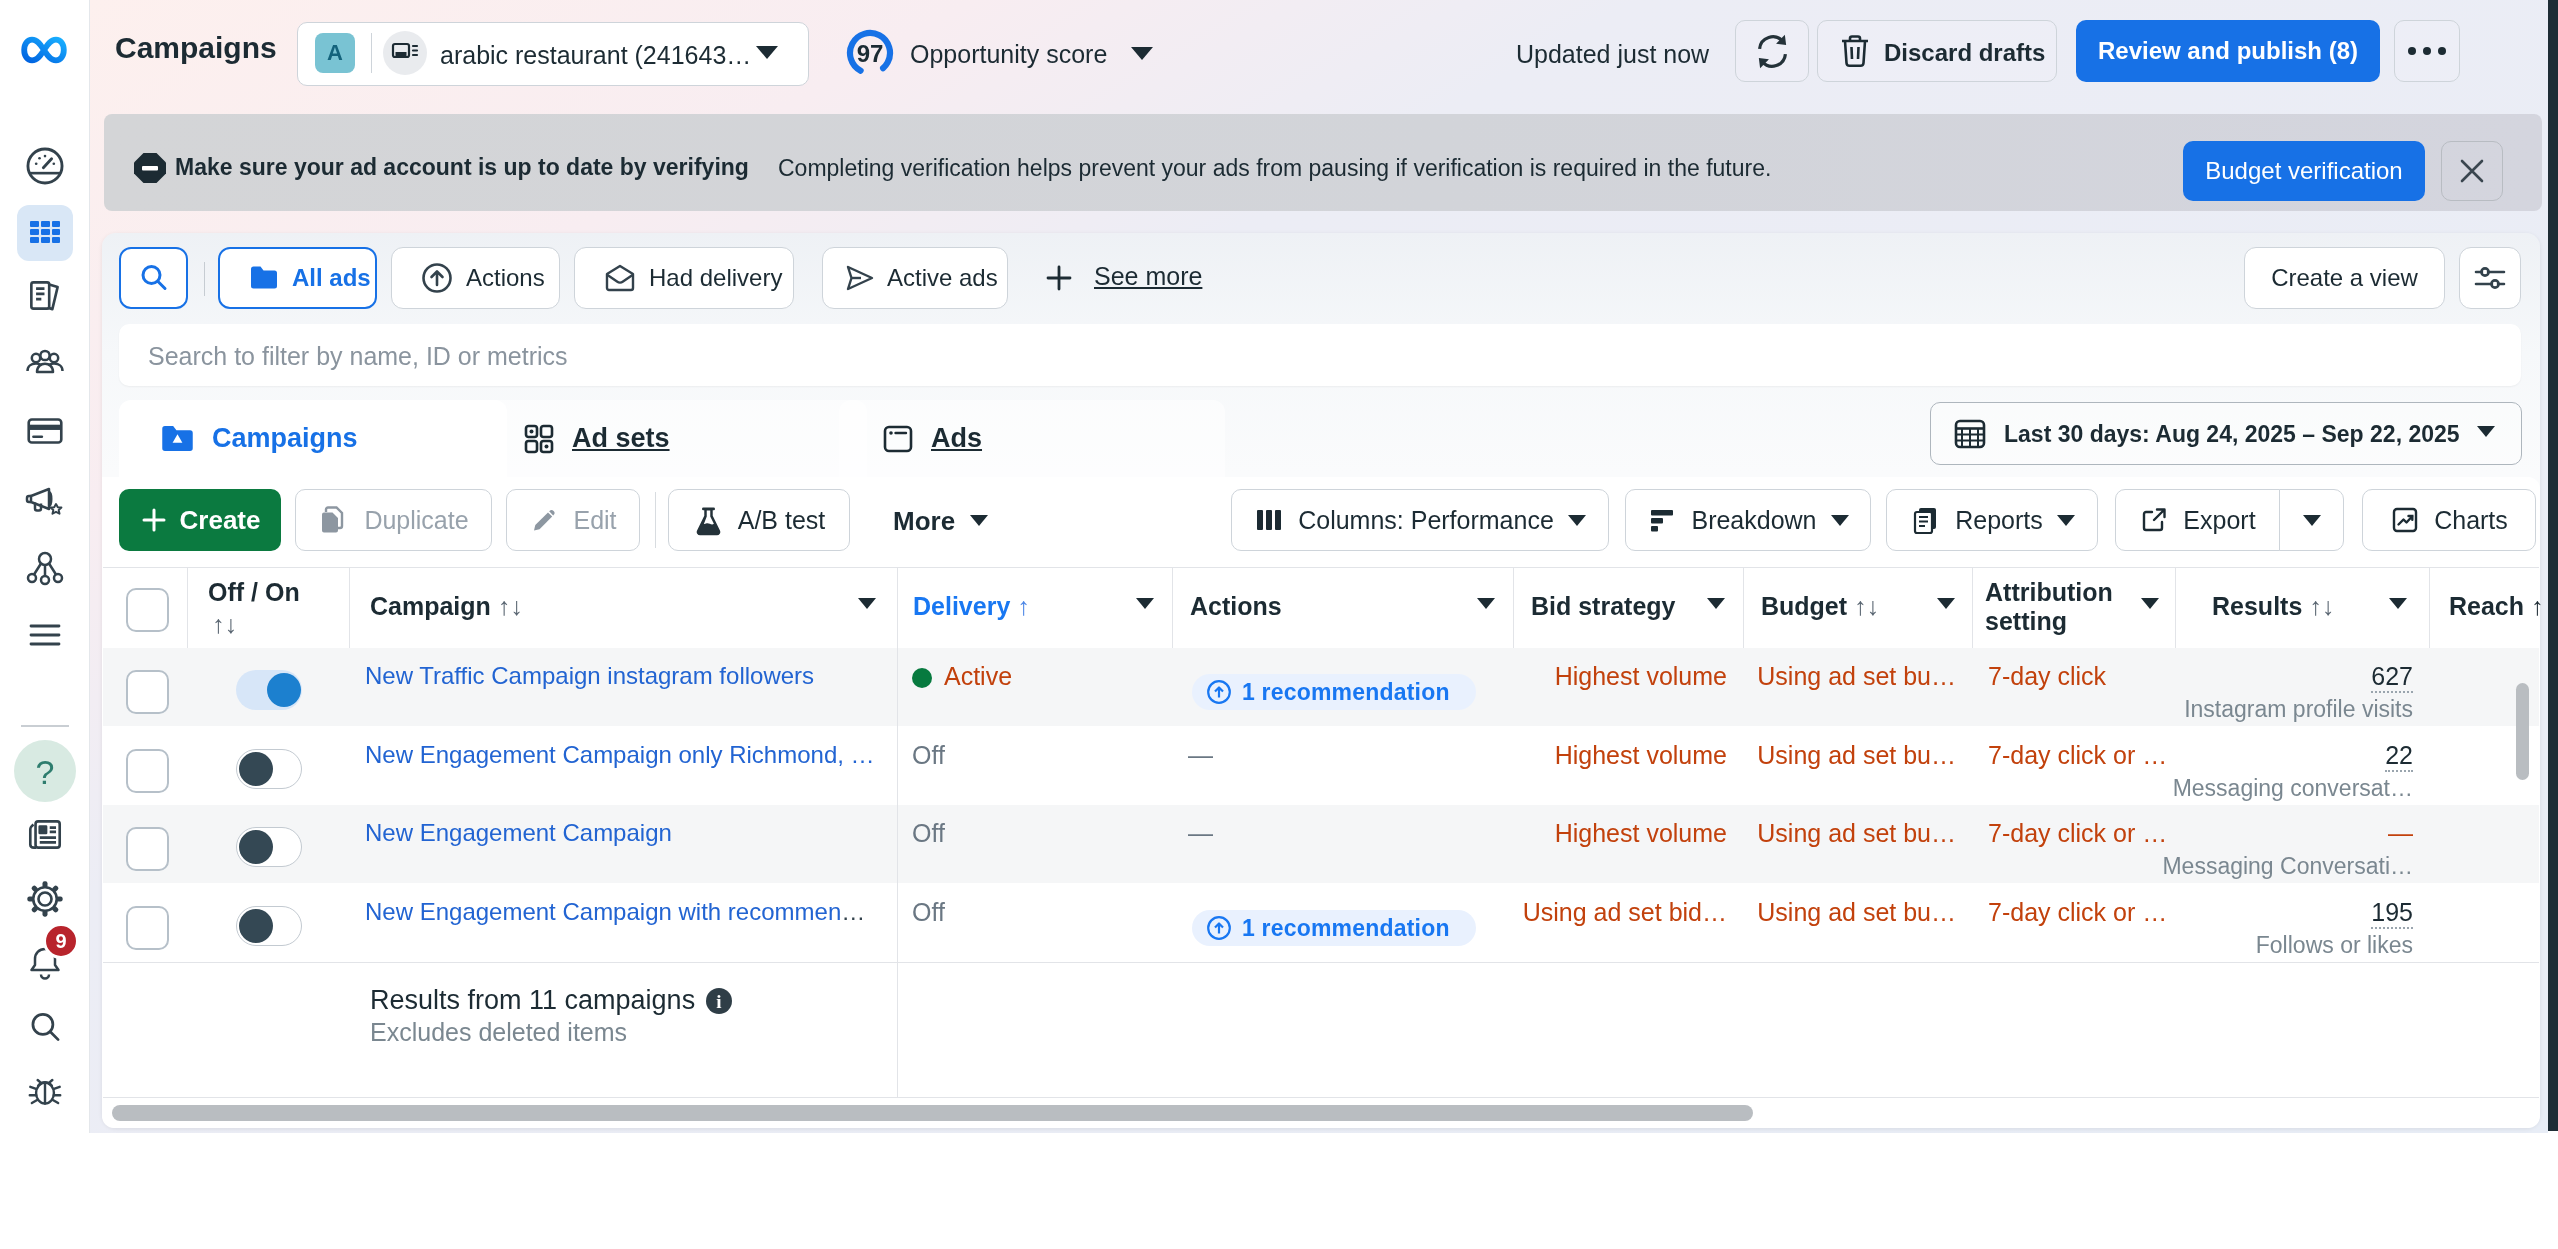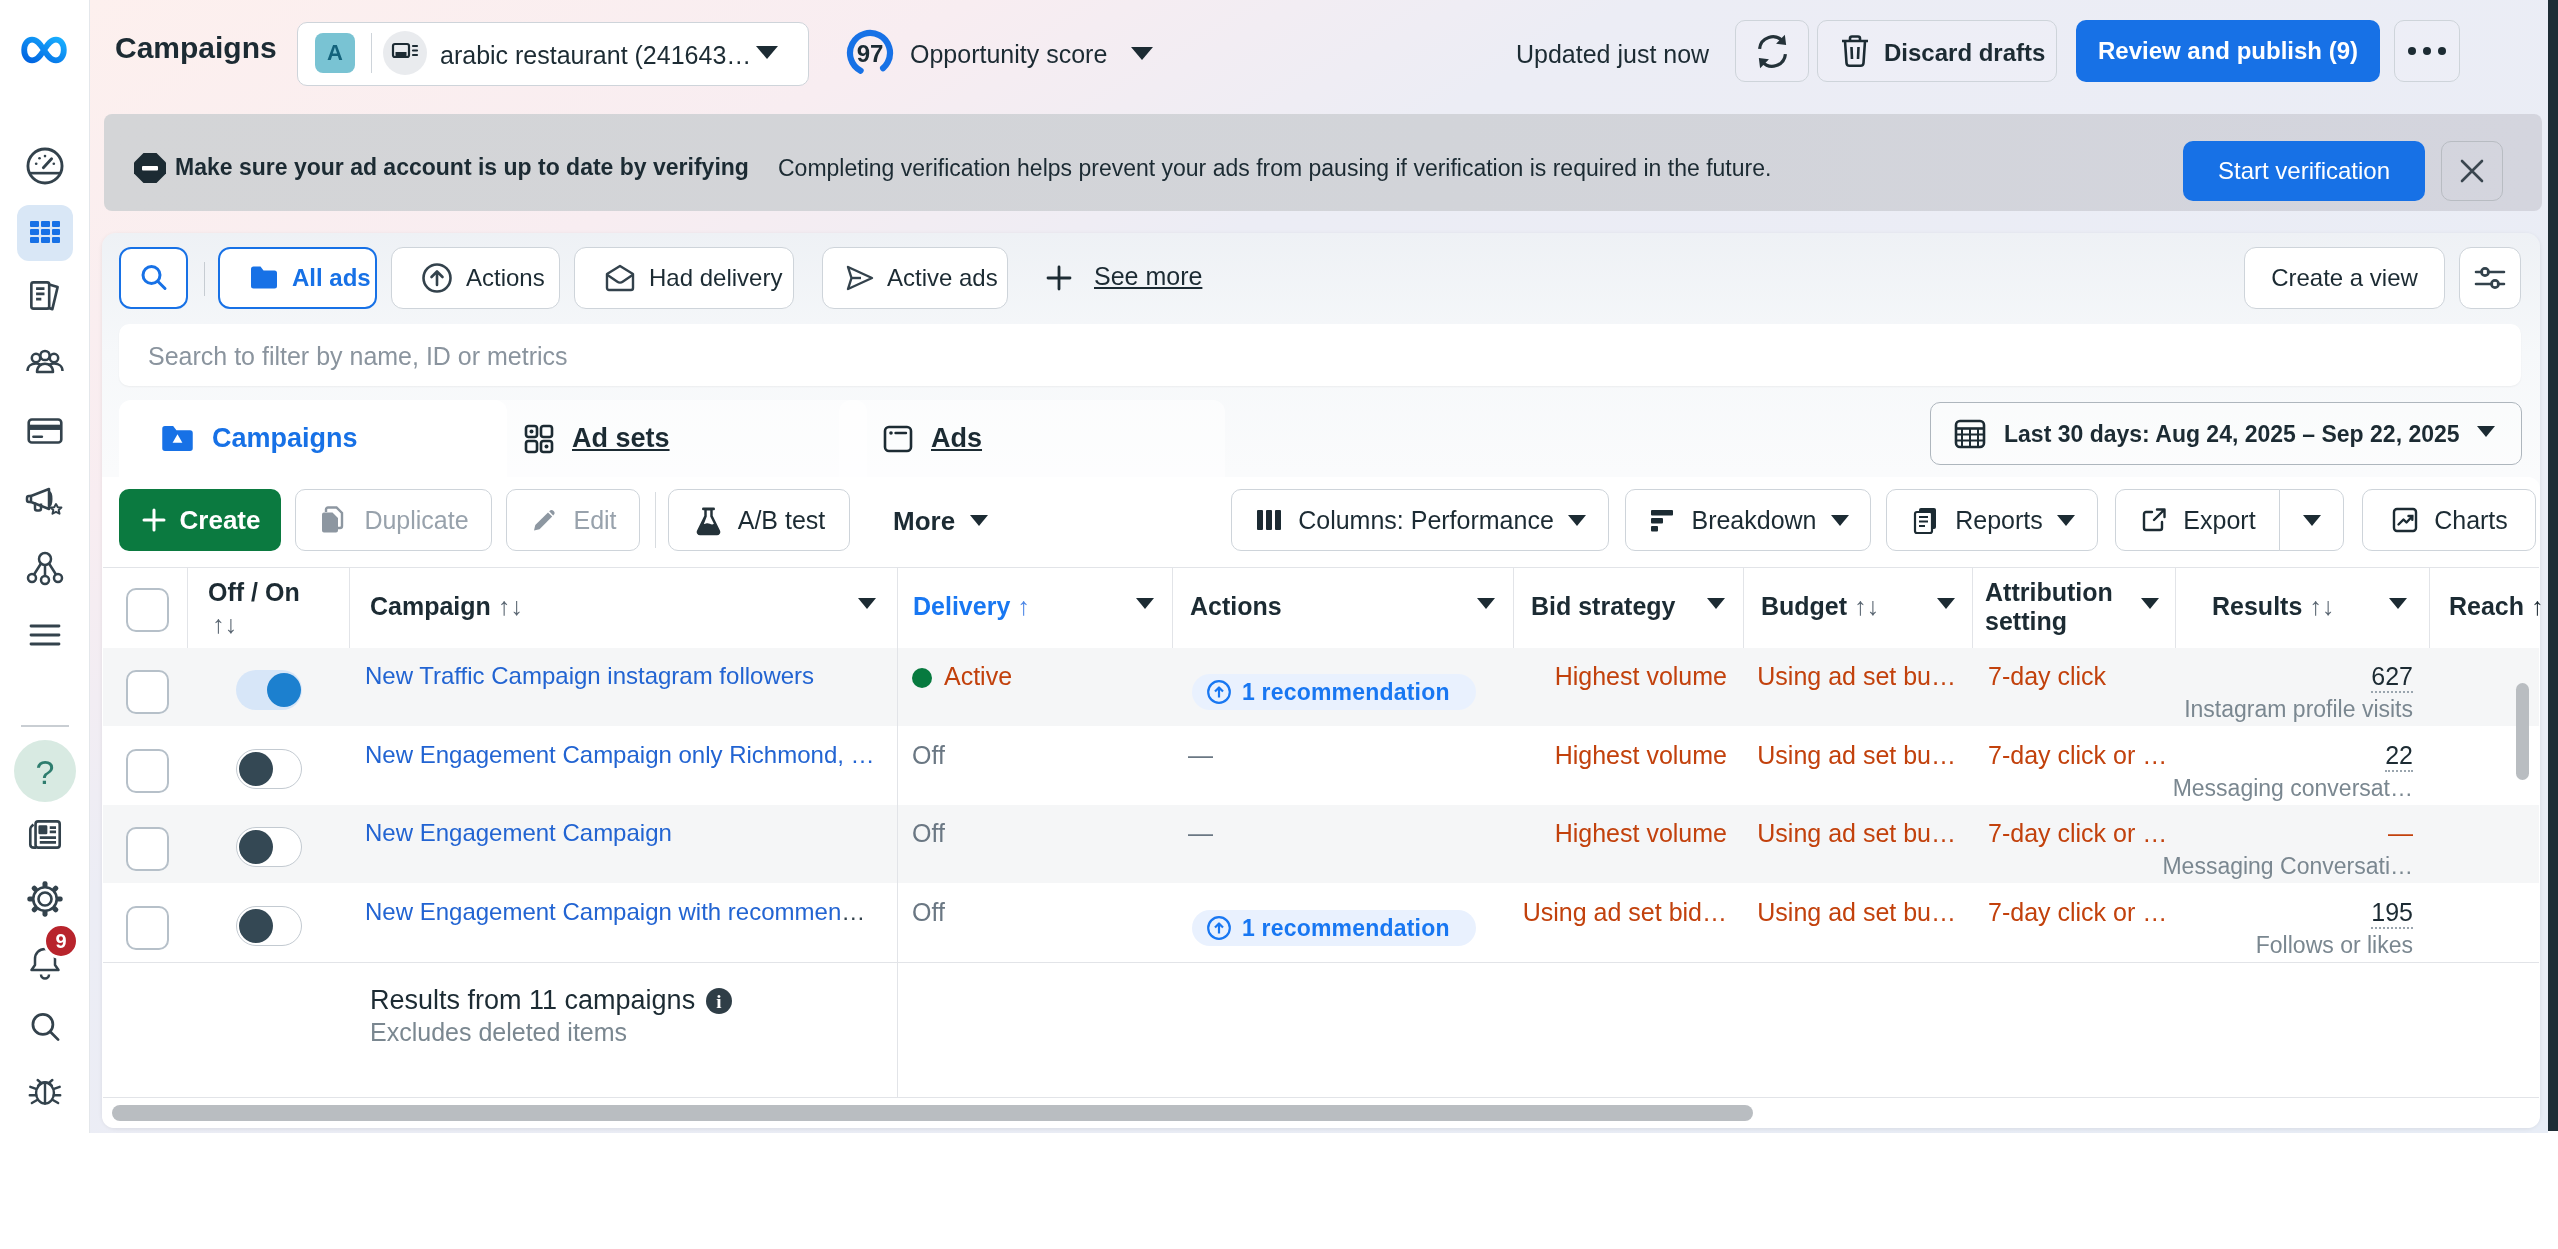--- a/index.html
+++ b/index.html
@@ -241,36 +241,36 @@
     </div>
 <div class="abs hbtn" style="left:1817px;top:20px;width:240px;height:62px;"></div>
 <svg class="abs" style="left:1838px;top:32px;" width="34" height="38" viewBox="0 0 34 38">
       <g fill="none" stroke="#1c2b33" stroke-width="2.6">
         <path d="M4,9 H30 M12,9 V6.5 a2,2 0 0 1 2,-2 h6 a2,2 0 0 1 2,2 V9"></path>
         <path d="M7,9 l1.5,22 a3,3 0 0 0 3,2.8 h11 a3,3 0 0 0 3,-2.8 L27,9"></path>
         <path d="M13.5,15 l0.5,12 M20.5,15 l-0.5,12"></path>
       </g>
     </svg>
 <div class="abs" style="left:1884px;top:39px;font-size:24px;font-weight:600;">Discard drafts</div>
-<div class="abs bluebtn" style="left:2076px;top:20px;width:304px;height:62px;font-size:24px;">Review and publish (9)</div>
+<div class="abs bluebtn" style="left:2076px;top:20px;width:304px;height:62px;font-size:24px;">Review and publish (8)</div>
 <div class="abs hbtn" style="left:2394px;top:20px;width:66px;height:62px;"></div>
 <div class="abs" style="left:2408px;top:47px;display:flex;gap:7px;">
       <i style="width:8px;height:8px;border-radius:50%;background:#1c2b33;"></i>
       <i style="width:8px;height:8px;border-radius:50%;background:#1c2b33;"></i>
       <i style="width:8px;height:8px;border-radius:50%;background:#1c2b33;"></i>
     </div>
 
 <div class="abs notif"></div>
 <svg class="abs" style="left:133px;top:151px;" width="34" height="34" viewBox="0 0 34 34">
       <path d="M10.5,2 h13 L33,11.5 v11 L23.5,32 h-13 L1,22.5 v-11 Z" fill="#1c2b33"></path>
       <rect x="9" y="15" width="16" height="4.5" rx="1" fill="#fff"></rect>
     </svg>
 <div class="abs notiftitle">Make sure your ad account is up to date by verifying</div>
 <div class="abs notifdesc">Completing verification helps prevent your ads from pausing if verification is required in the future.</div>
-<div class="abs bluebtn" style="left:2183px;top:141px;width:242px;height:60px;font-size:24px;font-weight:500;">Start verification</div>
+<div class="abs bluebtn" style="left:2183px;top:141px;width:242px;height:60px;font-size:24px;font-weight:500;">Budget verification</div>
 <div class="abs xbtn" style="display:flex;align-items:center;justify-content:center;">
       <svg width="30" height="30" viewBox="0 0 30 30">
         <path d="M5,5 L25,25 M25,5 L5,25" stroke="#3a464f" stroke-width="2.6" stroke-linecap="round"></path>
       </svg>
     </div>
 
 <div class="abs card"></div>
 <div class="abs fbtn blue" style="left:119px;top:247px;width:69px;justify-content:center;">
       <svg width="36" height="36" viewBox="0 0 36 36">
         <g fill="none" stroke="#1771e6" stroke-width="3" stroke-linecap="round">

